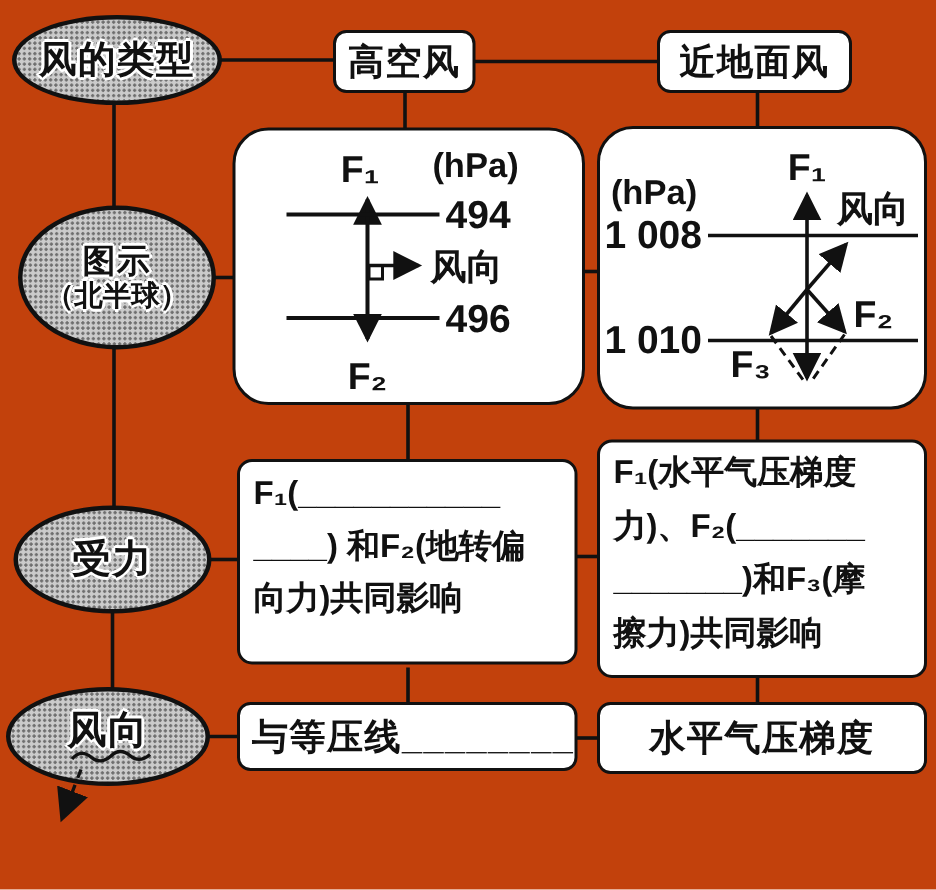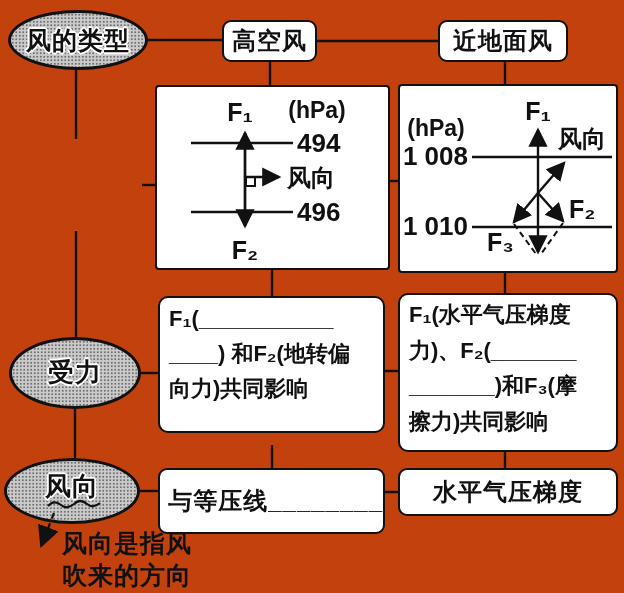--- a/index.html
+++ b/index.html
@@ -28,21 +28,21 @@
     letter-spacing:1px;
   }
   .rbox {
     position:absolute; z-index:2; background:#fff;
     border:2.5px solid #111; border-radius:9px;
     display:flex; align-items:center; justify-content:center;
     letter-spacing:1px;
   }
   .diagram {
     position:absolute; z-index:2; background:#fff;
-    border:2.5px solid #111; border-radius:4px;
+    border:2.5px solid #111; border-radius:24px;
   }
   .diagram svg { position:absolute; left:0; top:0; }
   .textbox {
     position:absolute; z-index:2; background:#fff;
     border:2.5px solid #111; border-radius:10px;
     font-size:22px; line-height:1.58; padding:4px 9px;
     white-space:nowrap;
   }
   .note {
     position:absolute; z-index:2; font-size:25px; line-height:1.28;
@@ -72,20 +72,24 @@
     <line x1="272" y1="445" x2="272" y2="470"></line>
     <line x1="505" y1="450" x2="505" y2="470"></line>
     <line x1="138" y1="491" x2="160" y2="491"></line>
     <line x1="383" y1="492" x2="400" y2="492"></line>
   </svg>
 
   <div class="ellipse" style="left:8px;top:10px;width:140px;height:60px;font-size:25px;">
     <span class="txt">风的类型</span>
   </div>
 
+  <div class="ellipse" style="left:12px;top:137px;width:132px;height:96px;font-size:22px;">
+    <span class="txt">图示</span>
+    <span class="txt" style="font-size:19px;letter-spacing:0;">（北半球）</span>
+  </div>
 
   <div class="ellipse" style="left:9px;top:337px;width:132px;height:72px;font-size:26px;">
     <span class="txt">受力</span>
   </div>
 
   <div class="ellipse" style="left:4px;top:458px;width:136px;height:66px;font-size:26px;">
     <span class="txt" style="margin-top:-8px;">风向</span>
   </div>
 
   <div class="rbox" style="left:438px;top:20px;width:130px;height:42px;font-size:24px;">
@@ -136,44 +140,40 @@
       <line x1="138" y1="107" x2="114" y2="136" stroke="#111" stroke-width="2.4" marker-end="url(#rdA)"></line>
       <text x="169" y="132" font-size="25">F₂</text>
       <line x1="72" y1="141" x2="212" y2="141" stroke="#111" stroke-width="2.4"></line>
       <text x="68" y="149" text-anchor="end" font-size="26">1 010</text>
       <text x="87" y="165" font-size="25">F₃</text>
       <line x1="114" y1="138" x2="136" y2="168" stroke="#111" stroke-width="2" stroke-dasharray="6 4"></line>
       <line x1="163" y1="137" x2="141" y2="168" stroke="#111" stroke-width="2" stroke-dasharray="6 4"></line>
     </svg>
   </div>
 
-  <div class="textbox" style="left:158px;top:296px;width:227px;height:137px;">
+  <div class="textbox" style="left:158px;top:306px;width:227px;height:137px;">
       <div>F₁(___________</div>
       <div>____) 和F₂(地转偏</div>
       <div>向力)共同影响</div>
     </div>
 
   <div class="textbox" style="left:398px;top:293px;width:220px;height:159px;line-height:1.62;padding-top:2px;">
       <div>F₁(水平气压梯度</div>
       <div>力)、F₂(_______</div>
       <div>_______)和F₃(摩</div>
       <div>擦力)共同影响</div>
     </div>
 
-  <div class="rbox" style="left:158px;top:468px;width:227px;height:66px;font-size:24px;justify-content:flex-end;padding-left:8px;">
+  <div class="rbox" style="left:158px;top:468px;width:227px;height:46px;font-size:24px;justify-content:flex-start;padding-left:8px;">
     <span>与等压线________</span>
   </div>
   <div class="rbox" style="left:398px;top:468px;width:220px;height:48px;font-size:24px;">
     <span>水平气压梯度</span>
   </div>
 
-  <div class="note" style="left:62px;top:527px;">
-    <div>风向是指风</div>
-    <div>吹来的方向</div>
-  </div>
 
   <svg id="overlay" class="layer" viewBox="0 0 624 593">
     <defs>
       <marker id="ovA" markerWidth="12" markerHeight="12" refX="8" refY="5" orient="auto">
         <path d="M0,0 L10,5 L0,10 Z" fill="#111"></path>
       </marker>
     </defs>
     <path d="M 48 506 q 6 -7 13 -1 q 6 5 13 -1 q 6 -6 13 0 q 6 5 13 -1" fill="none" stroke="#111" stroke-width="2.2"></path>
     <line x1="54" y1="513" x2="42" y2="544" stroke="#111" stroke-width="2.2" stroke-dasharray="6 5" marker-end="url(#ovA)"></line>
   </svg>

